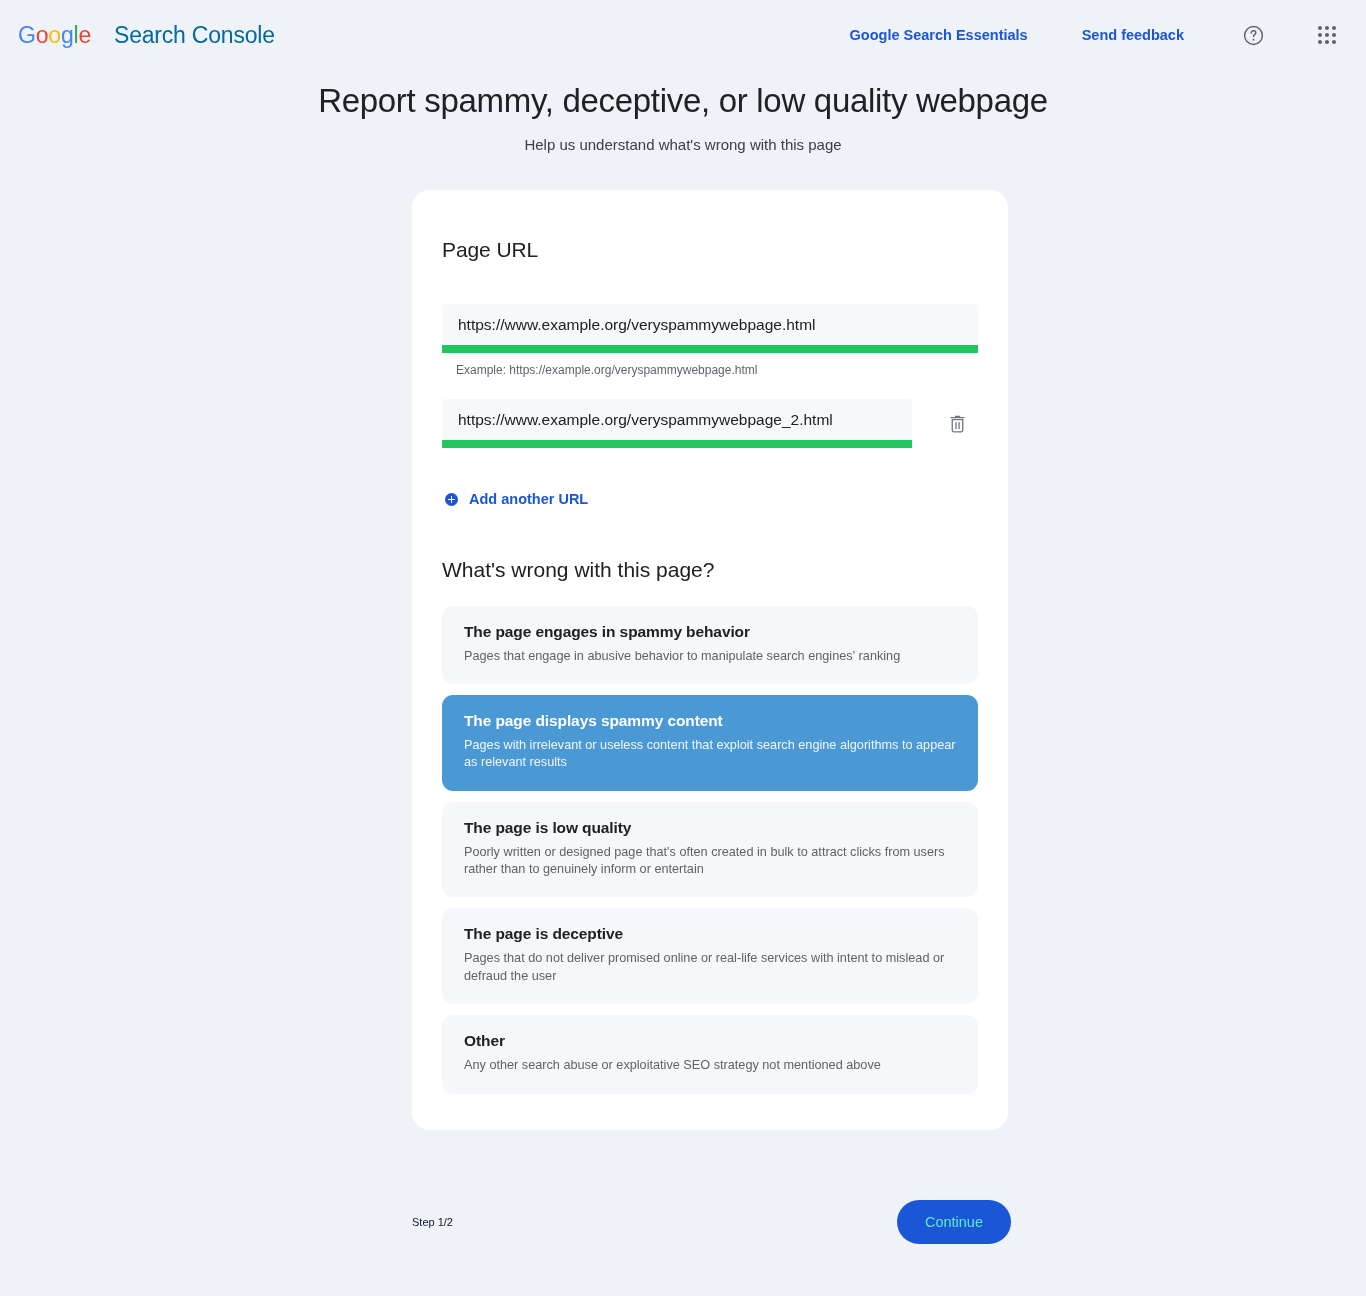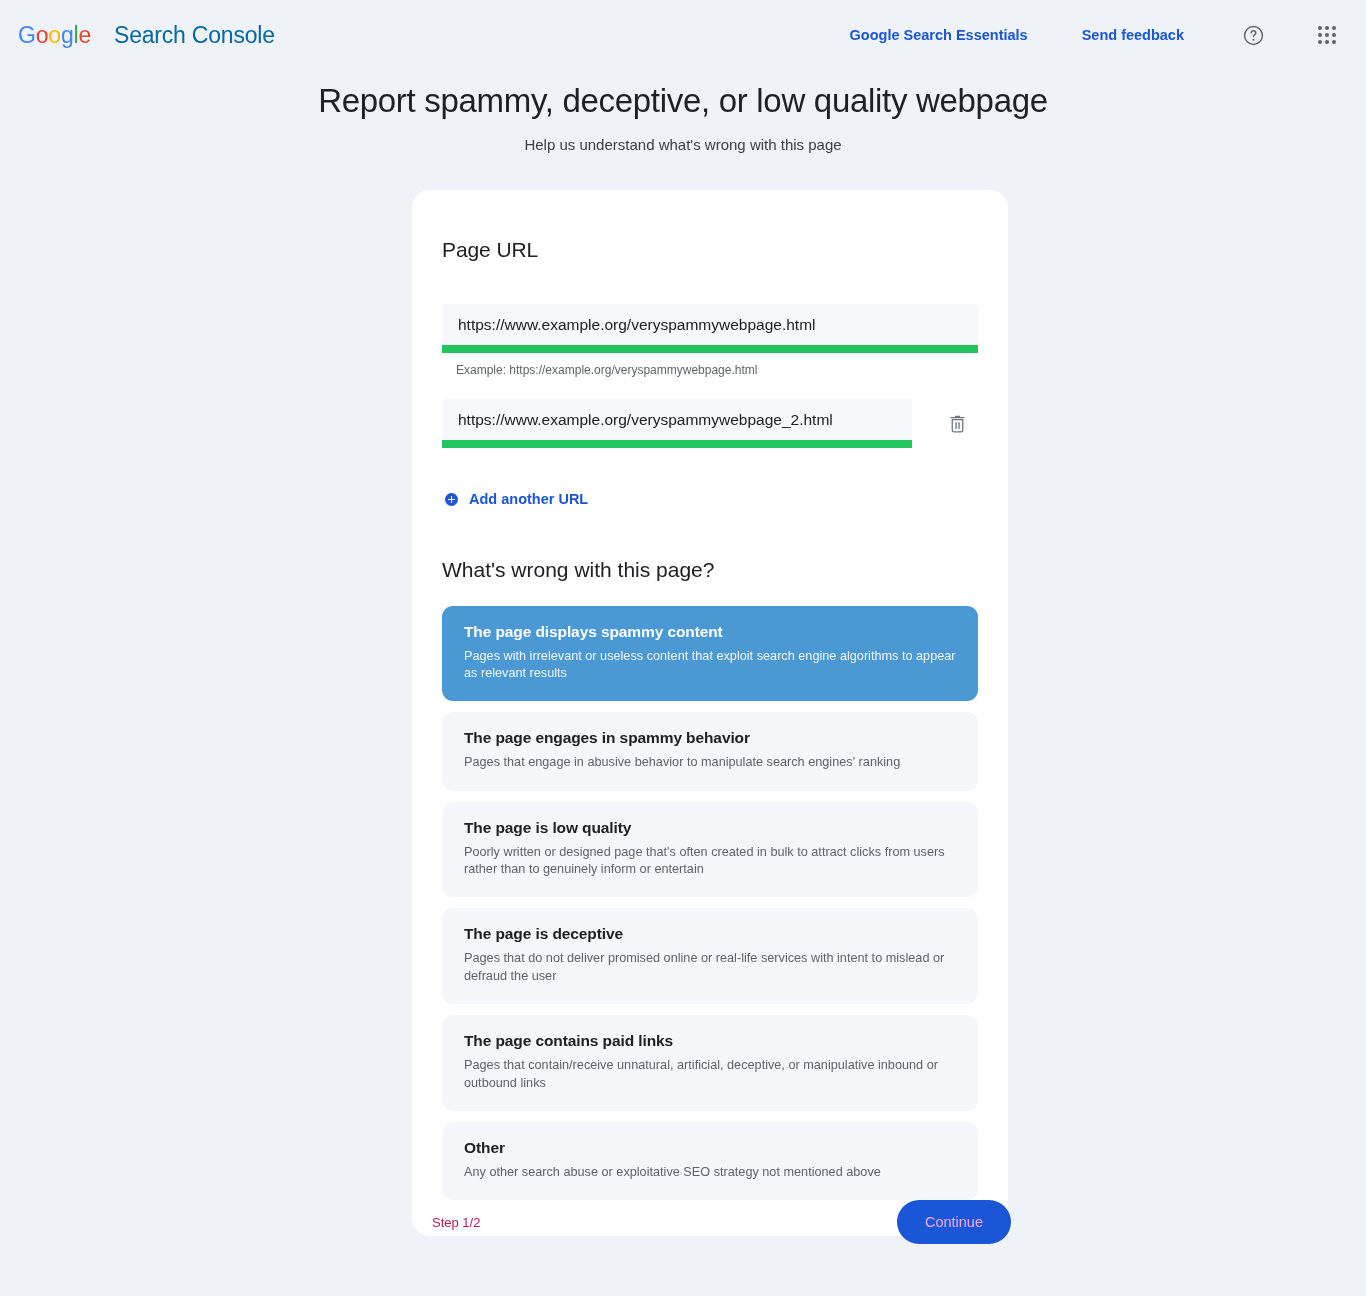--- a/index.html
+++ b/index.html
@@ -199,25 +199,25 @@
 
   
   .footer {
     position: absolute;
     left: 412px;
     top: 1200px;
     width: 599px;
     display: flex;
     align-items: center;
   }
-  .step-label { font-size: 13px; color: #be185d; margin-left: 20px; }
+  .step-label { font-size: 11px; color: #0f172a; }
   .continue-btn {
     margin-left: auto;
     background: #1a56d6;
-    color: #f0abfc;
+    color: #5eead4;
     border: none;
     border-radius: 22px;
     height: 44px;
     padding: 0 28px;
     font-size: 14.5px;
     font-family: "Liberation Sans", sans-serif;
     cursor: pointer;
   }
 </style>
 </head>
@@ -284,39 +284,35 @@
   </div>
 
   <div class="add-url">
     <span class="plus-circle"></span>
     <span class="add-url-label">Add another URL</span>
   </div>
 
   <div class="question-title">What's wrong with this page?</div>
 
   <div class="options">
+    <div class="option">
+      <div class="option-title">The page engages in spammy behavior</div>
+      <div class="option-desc">Pages that engage in abusive behavior to manipulate search engines' ranking</div>
+    </div>
     <div class="option selected">
       <div class="option-title">The page displays spammy content</div>
       <div class="option-desc">Pages with irrelevant or useless content that exploit search engine algorithms to appear as relevant results</div>
     </div>
     <div class="option">
-      <div class="option-title">The page engages in spammy behavior</div>
-      <div class="option-desc">Pages that engage in abusive behavior to manipulate search engines' ranking</div>
-    </div>
-    <div class="option">
       <div class="option-title">The page is low quality</div>
       <div class="option-desc">Poorly written or designed page that's often created in bulk to attract clicks from users rather than to genuinely inform or entertain</div>
     </div>
     <div class="option">
       <div class="option-title">The page is deceptive</div>
       <div class="option-desc">Pages that do not deliver promised online or real-life services with intent to mislead or defraud the user</div>
-    </div>
-    <div class="option">
-      <div class="option-title">The page contains paid links</div>
-      <div class="option-desc">Pages that contain/receive unnatural, artificial, deceptive, or manipulative inbound or outbound links</div>
     </div>
     <div class="option">
       <div class="option-title">Other</div>
       <div class="option-desc">Any other search abuse or exploitative SEO strategy not mentioned above</div>
     </div>
   </div>
 </div>
 
 <div class="footer">
   <div class="step-label">Step 1/2</div>

